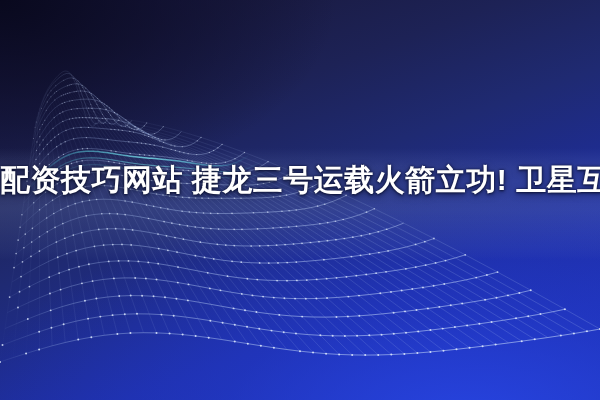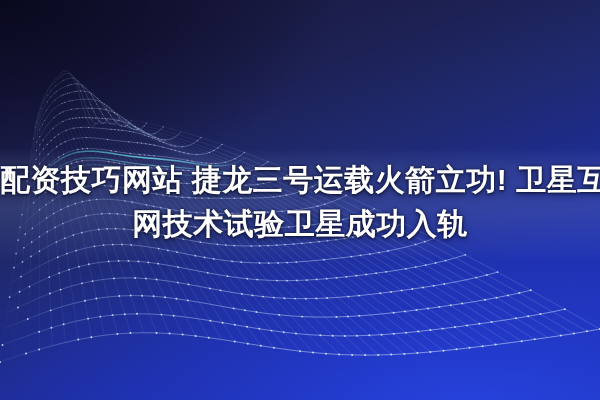--- a/index.html
+++ b/index.html
@@ -819,16 +819,15 @@
         <circle cx="573.91" cy="333.53" r="1.00" fill="#e2ecff" opacity="0.85"></circle>
         <circle cx="586.96" cy="331.36" r="1.00" fill="#e2ecff" opacity="0.85"></circle>
         <circle cx="600.00" cy="329.06" r="1.00" fill="#e2ecff" opacity="0.85"></circle>
       </g>
   </svg>
 
   <div class="haze"></div>
 
   <div class="headline">
     <span class="line">配资技巧网站 捷龙三号运载火箭立功! 卫星互联</span>
-    <span class="line">网技术试验卫星成功入轨</span>
   </div>
 
 </div>
 
 </body></html>

